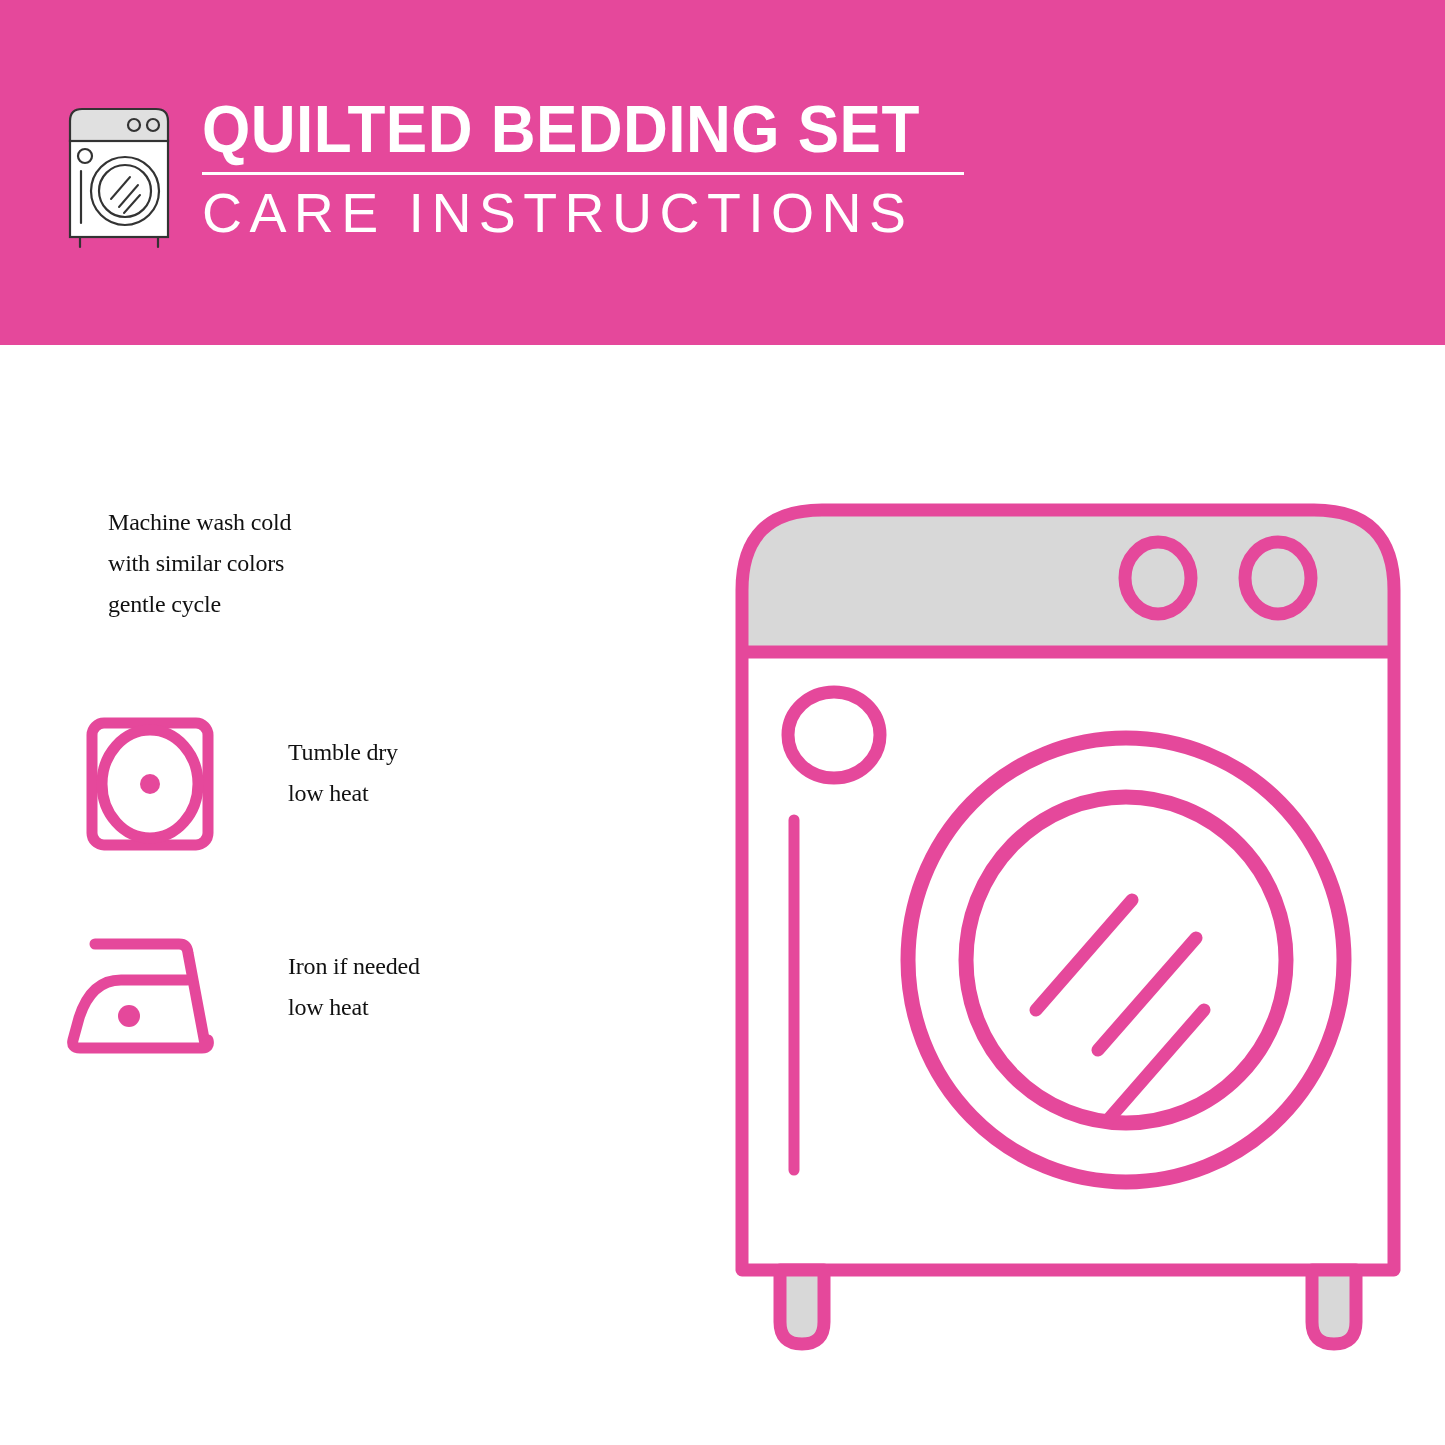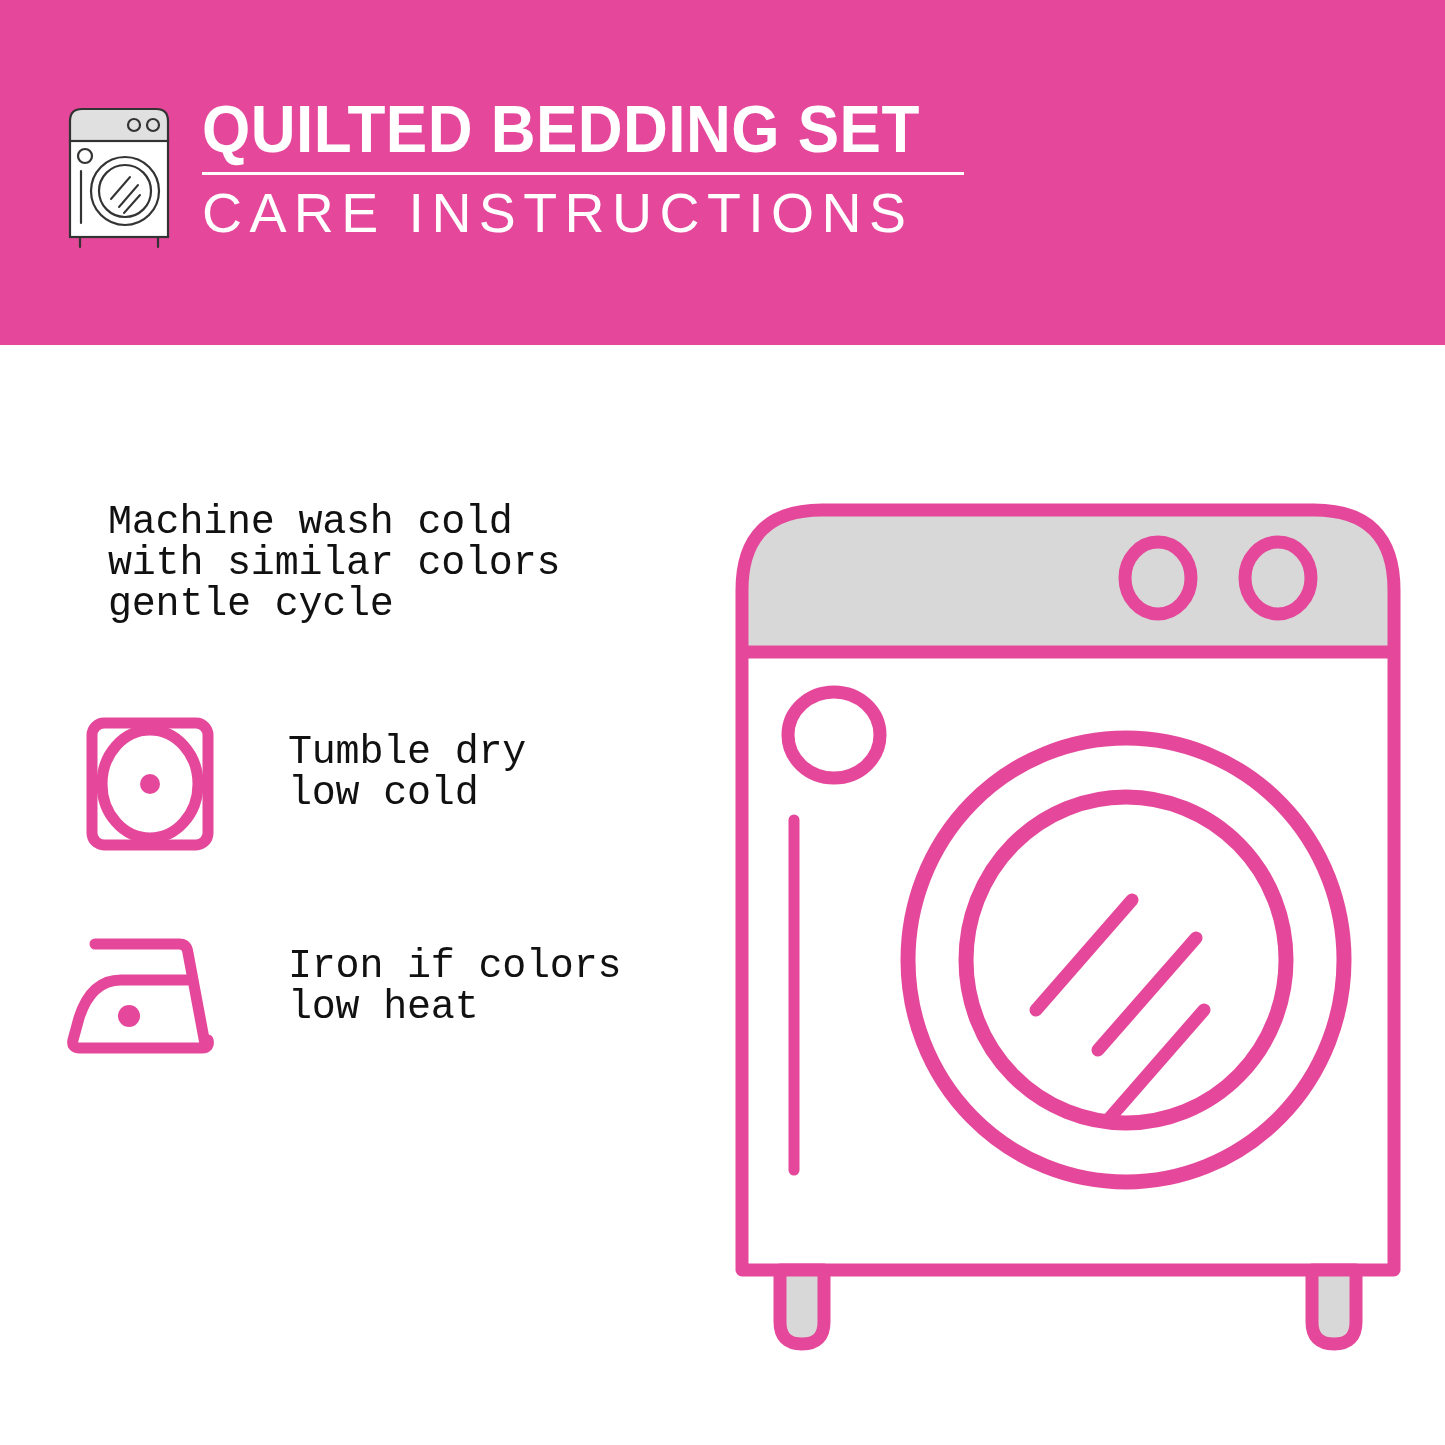--- a/index.html
+++ b/index.html
@@ -97,22 +97,22 @@
     height: 160px;
     display: flex;
     align-items: flex-start;
     justify-content: center;
     padding-top: 6px;
     box-sizing: border-box;
   }
   .care-label {
     flex: 1 1 auto;
     color: #111111;
-    font-family: Liberation Mono, monospace;
-    font-size: 40px;
+    font-family: Liberation Serif, serif;
+    font-size: 24px;
     line-height: 41px;
     letter-spacing: -0.2px;
     white-space: pre-line;
     padding-left: 48px;
     box-sizing: border-box;
   }
   .care-row.row-wash .care-label { padding-top: 12px; }
   .care-row.row-bleach .care-label { padding-top: 27px; }
   .care-row.row-dry .care-label { padding-top: 27px; }
   .care-row.row-iron .care-label { padding-top: 26px; }
@@ -181,36 +181,36 @@
         <svg width="140" height="145" viewBox="0 0 140 145">
 
           <rect x="12" y="12" width="116" height="122" rx="12" ry="12" fill="none" stroke="#e5489b" stroke-width="11"></rect>
 
           <ellipse cx="70" cy="73" rx="48" ry="54" fill="none" stroke="#e5489b" stroke-width="11"></ellipse>
 
           <circle cx="70" cy="73" r="10" fill="#e5489b"></circle>
         </svg>
       </div>
       <div class="care-label">Tumble dry
-low cold</div>
+low heat</div>
     </div>
 
     <div class="care-row row-iron">
       <div class="care-icon-cell">
         <svg width="170" height="140" viewBox="0 0 170 140">
 
           <path d="M30 18 L114 18 Q122 18 123 27 L140 118" fill="none" stroke="#e5489b" stroke-width="11" stroke-linecap="round" stroke-linejoin="round"></path>
 
           <path d="M122 54 L56 54 Q26 54 14 92 L8 114 Q6 122 15 122 L137 122
                    Q145 122 143 114" fill="none" stroke="#e5489b" stroke-width="11" stroke-linecap="round" stroke-linejoin="round"></path>
 
           <circle cx="64" cy="90" r="11" fill="#e5489b"></circle>
         </svg>
       </div>
-      <div class="care-label">Iron if colors
+      <div class="care-label">Iron if needed
 low heat</div>
     </div>
 
   </div>
 
   <svg id="washer-illustration" viewBox="0 0 700 890">
 
     <path d="M24 120 Q24 40 104 40 L596 40 Q676 40 676 120 L676 182 L24 182 Z" fill="#d8d8d8" stroke="none"></path>
 
     <path d="M24 120 Q24 40 104 40 L596 40 Q676 40 676 120 L676 800 L24 800 Z" fill="none" stroke="#e5489b" stroke-width="13" stroke-linejoin="round"></path>

